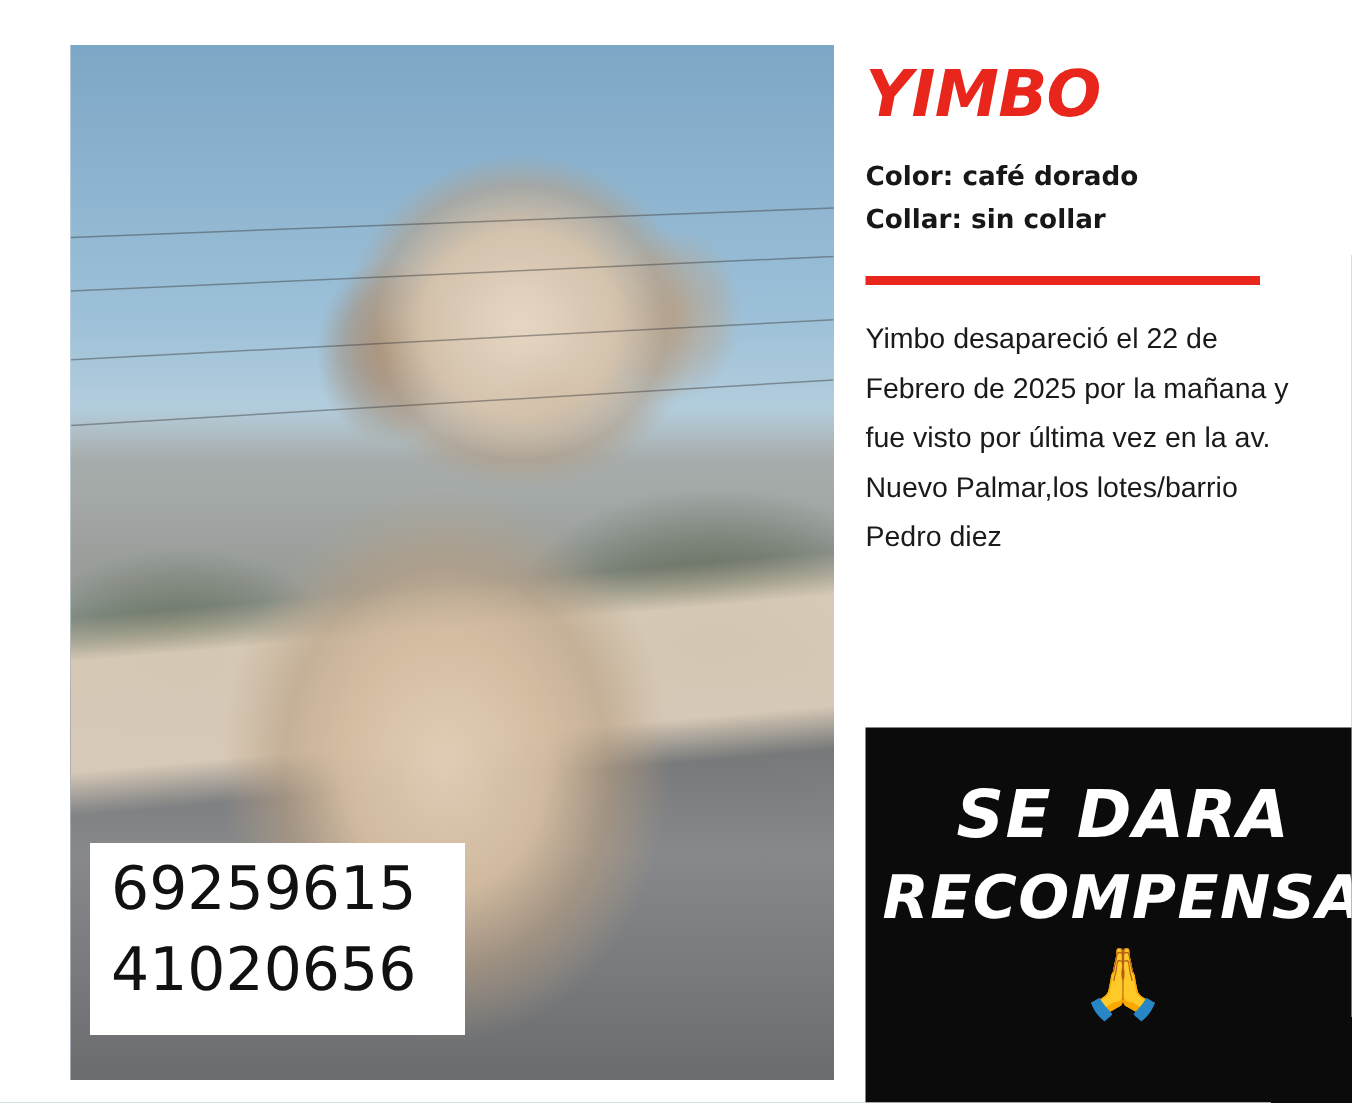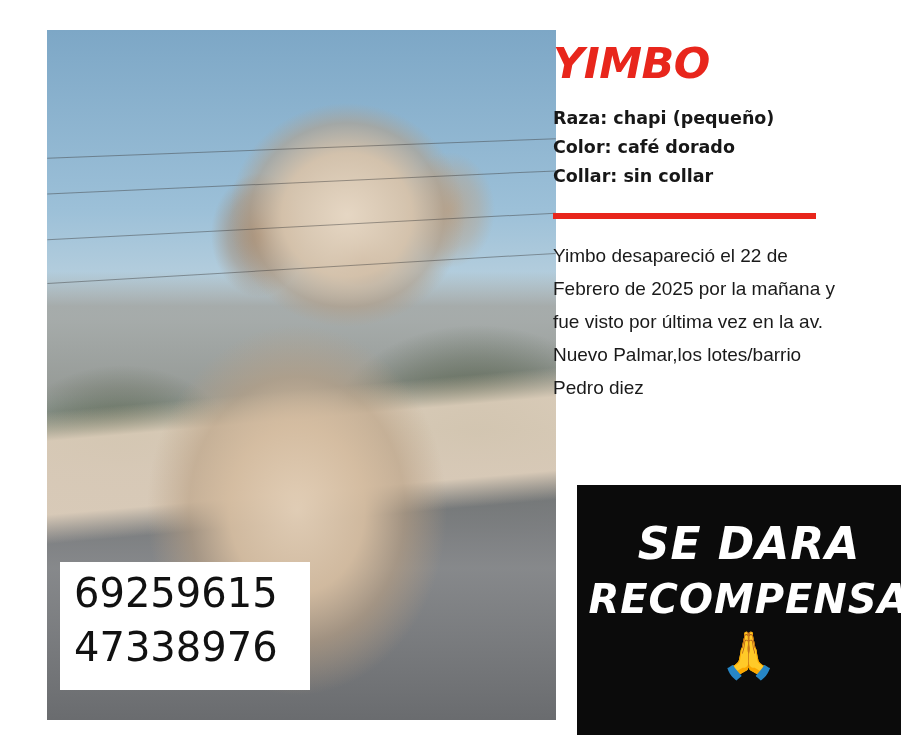--- a/index.html
+++ b/index.html
@@ -85,21 +85,21 @@
     font-size: 40px;
     line-height: 54px;
     color: #111111;
     letter-spacing: 0px;
     white-space: nowrap;
   }
 
   
   .right-col {
     position: absolute;
-    left: 553px;
+    left: 577px;
     top: 30px;
     width: 288px;
   }
   .dog-name {
     font-family: "DejaVu Sans", sans-serif;
     font-weight: bold;
     font-style: italic;
     font-size: 43px;
     line-height: 46px;
     color: #e8261c;
@@ -177,28 +177,27 @@
   <div class="photo-wrap">
     <div class="photo"></div>
     <div class="wire" style="top:118px; transform: rotate(-2.2deg);"></div>
     <div class="wire" style="top:152px; transform: rotate(-2.6deg);"></div>
     <div class="wire" style="top:196px; transform: rotate(-3deg);"></div>
     <div class="wire" style="top:238px; transform: rotate(-3.4deg);"></div>
   </div>
 
   <div class="phone-box">
     <div class="phone-line">69259615</div>
-    <div class="phone-line">47338976</div>
+    <div class="phone-line">41020656</div>
   </div>
 
   <div class="right-col">
     <div class="dog-name">YIMBO</div>
 
     <div class="attr-list">
-      <div class="attr-line">Raza: chapi (pequeño)</div>
       <div class="attr-line">Color: café dorado</div>
       <div class="attr-line">Collar: sin collar</div>
     </div>
 
     <div class="divider"></div>
 
     <div class="description">Yimbo desapareció el 22 de Febrero de 2025 por la mañana y fue visto por última vez en la av. Nuevo Palmar,los lotes/barrio Pedro diez</div>
   </div>
 
   <div class="reward-banner">

